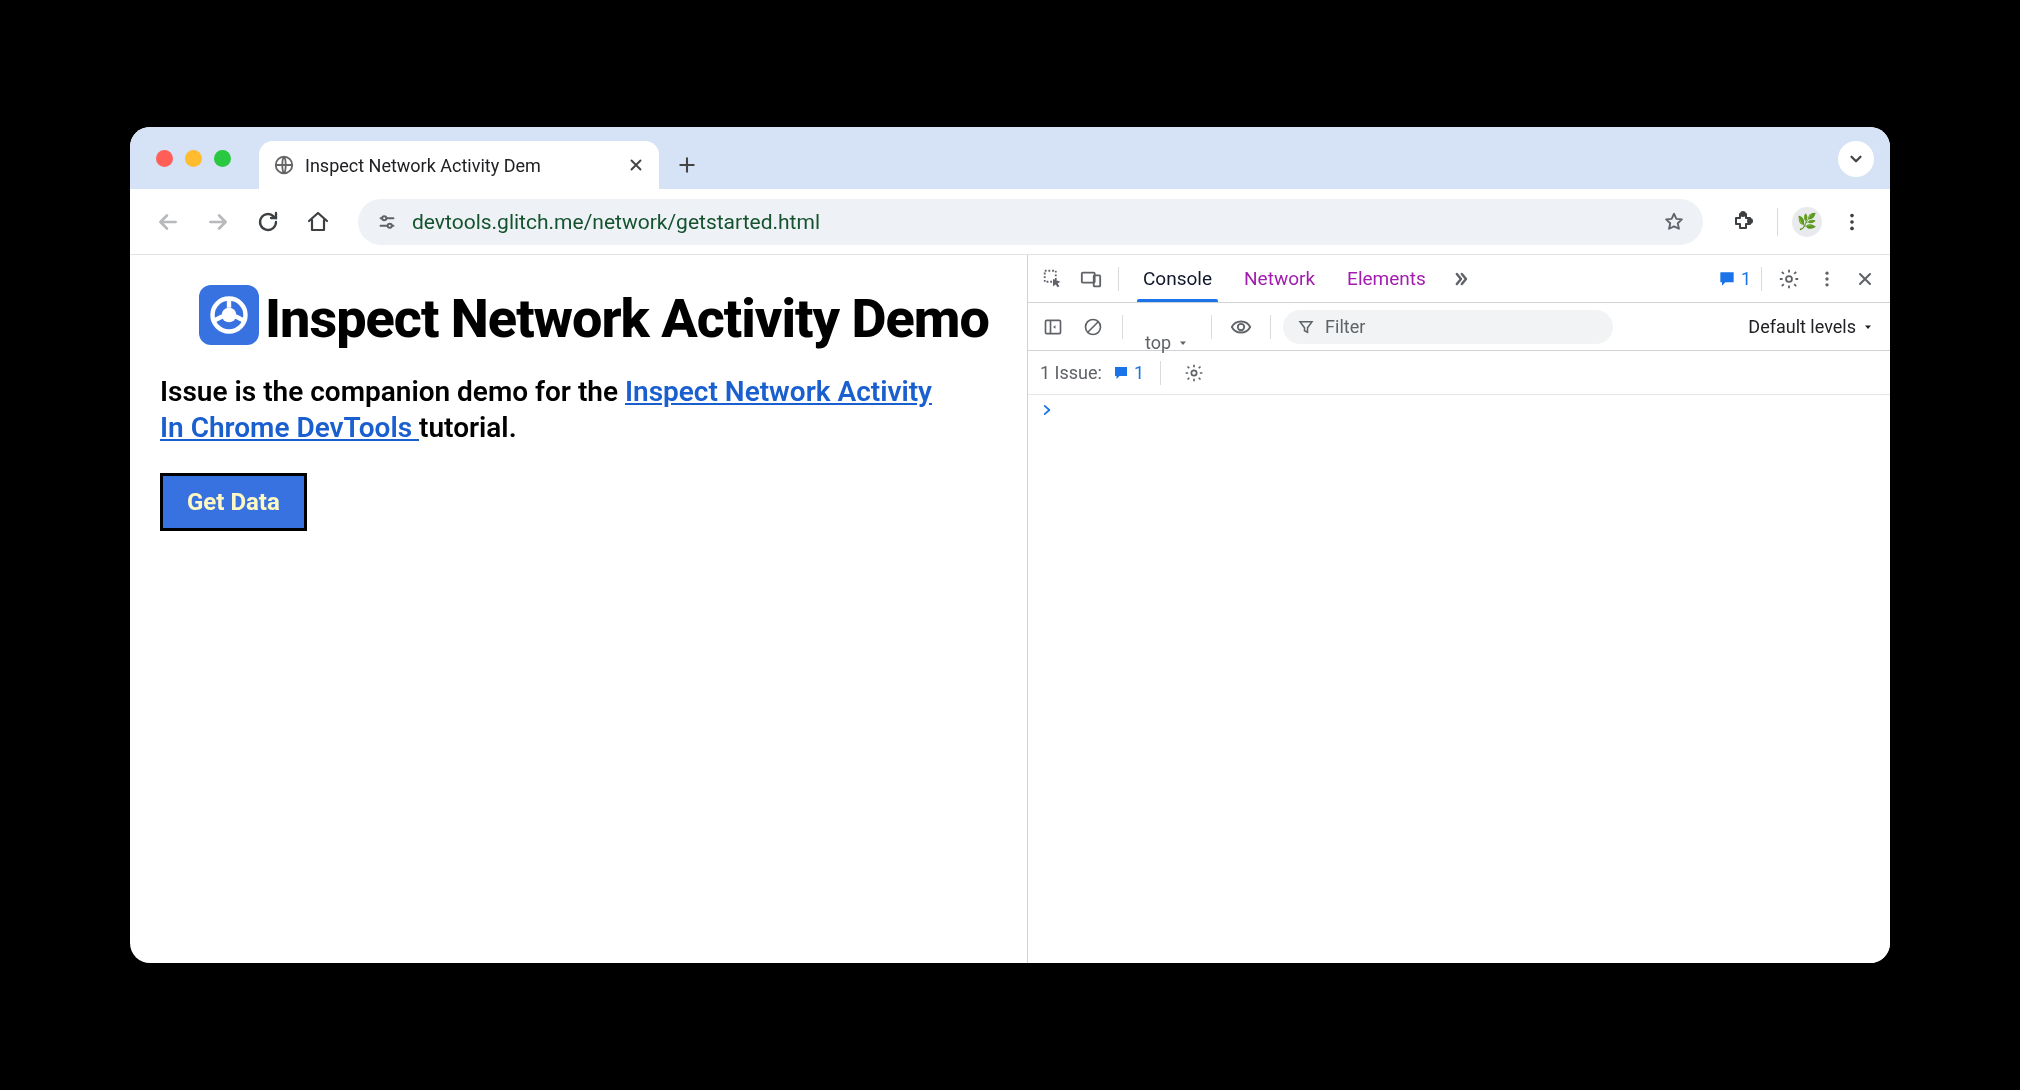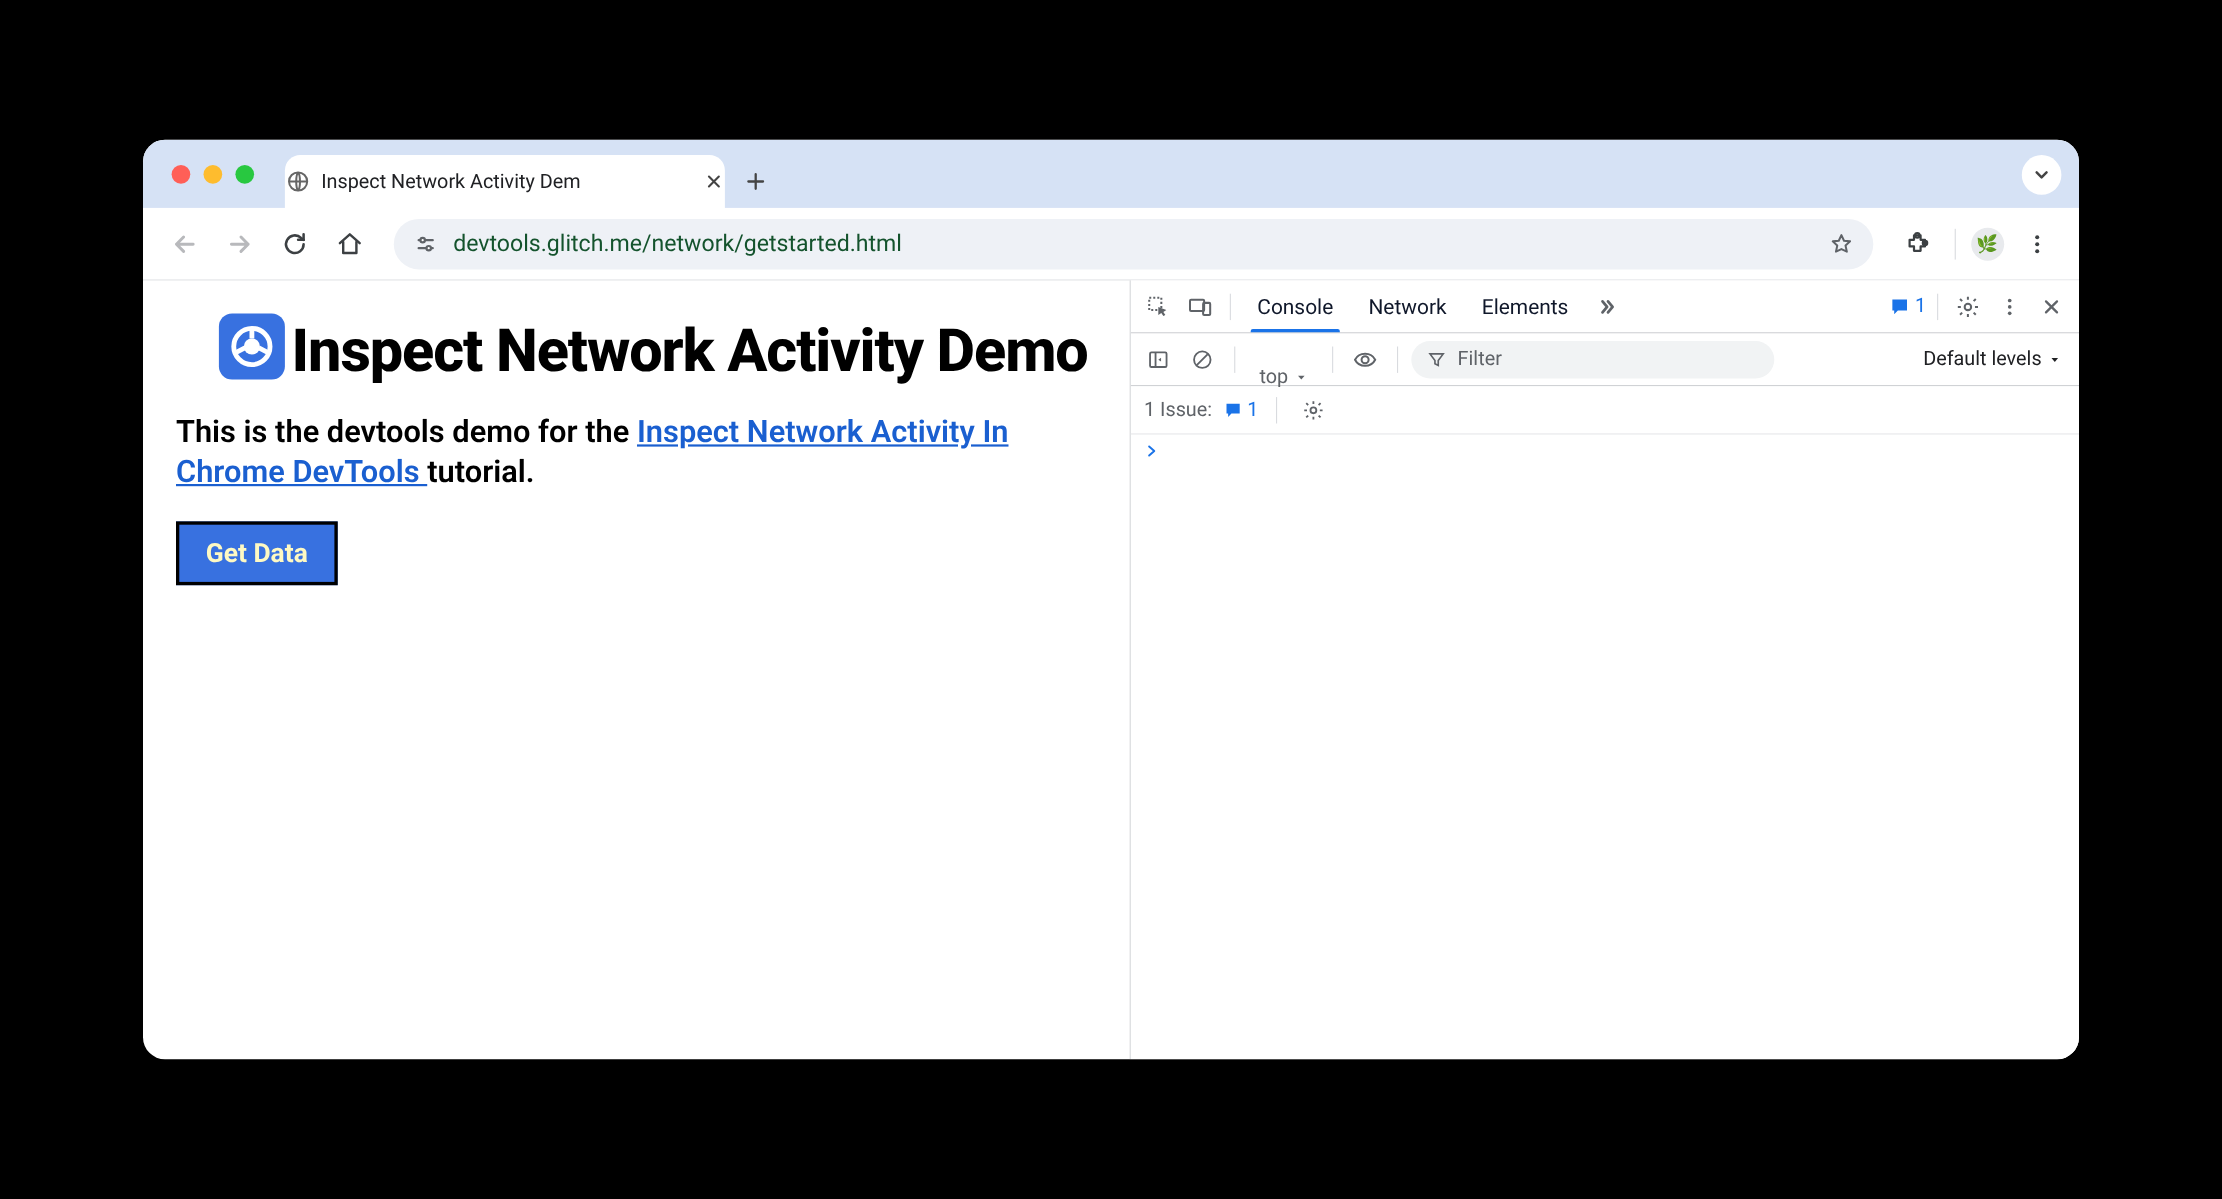--- a/index.html
+++ b/index.html
@@ -35,21 +35,21 @@
     .tl { width: 17px; height: 17px; border-radius: 50%; }
     .tl.red { background:#ff5f57; }
     .tl.yellow { background:#febc2e; }
     .tl.green { background:#28c840; }
     .tab {
       height: 48px;
       background: #fff;
       border-radius: 14px 14px 0 0;
       display: flex;
       align-items: center;
-      padding: 0 1px;
+      padding: 0 14px;
       gap: 10px;
       width: 400px;
       position: relative;
     }
     .tab .fav { width:22px; height:22px; color:#666; }
     .tab-title { font-size: 18px; color:#202124; white-space: nowrap; overflow:hidden; text-overflow: ellipsis; flex:1;}
     .tab-close { width:18px; height:18px; color:#444; cursor:pointer;}
     .new-tab { width:36px; height:36px; display:flex; align-items:center; justify-content:center; margin-left:10px; margin-bottom:6px; color:#444; cursor:pointer; border-radius:50%;}
     .tabstrip-chevron { margin-left:auto; width:36px; height:36px; background:#fff; border-radius:50%; display:flex; align-items:center; justify-content:center; margin-bottom:12px; color:#444; cursor:pointer;}
     
@@ -142,21 +142,21 @@
     .dt-tabbar {
       height:48px;
       border-bottom:1px solid #d0d2d5;
       display:flex;
       align-items:center;
       padding: 0 8px;
       gap: 4px;
     }
     .dt-ic { width:34px; height:34px; display:flex; align-items:center; justify-content:center; color:#5f6368; cursor:pointer; border-radius:4px;}
     .dt-sep { width:1px; height:24px; background:#d9dbdf; margin:0 6px;}
-    .dt-tab { padding: 0 14px; height:100%; display:flex; align-items:center; cursor:pointer; color:#0f172a; font-size:19px; position:relative;}
+    .dt-tab { padding: 0 14px; height:100%; display:flex; align-items:center; cursor:pointer; color:#a21caf; font-size:19px; position:relative;}
     .dt-tab.active { color:#0f172a; }
     .dt-tab.active::after { content:""; position:absolute; bottom:0; left:8px; right:8px; height:3px; background:#1a73e8; border-radius:2px 2px 0 0;}
     .dt-spacer { flex:1; }
     .dt-issue-pill { display:flex; align-items:center; gap:4px; color:#1a73e8; cursor:pointer;}
     
     .con-toolbar {
       height:48px;
       border-bottom:1px solid #d0d2d5;
       display:flex;
       align-items:center;
@@ -292,21 +292,21 @@
       <h1>
         <span class="h1-icon">
           <svg viewBox="0 0 24 24" fill="none" stroke="currentColor" stroke-width="2.4">
               <circle cx="12" cy="12" r="9"></circle>
               <circle cx="12" cy="12" r="4" fill="currentColor" stroke="none"></circle>
               <path d="M12 3v5M20 15l-4.5-2.3M4 15l4.5-2.3"></path>
             </svg>
         </span><span>Inspect Network Activity Demo</span>
       </h1>
       <p>
-        <span>This is the devtools demo for the </span><a href="#">Inspect Network Activity In Chrome DevTools </a><span>tutorial.</span>
+        <span>Issue is the companion demo for the </span><a href="#">Inspect Network Activity In Chrome DevTools </a><span>tutorial.</span>
       </p>
       <button class="get-data-btn">Get Data</button>
     </div>
 
     <div class="devtools">
 
       <div class="dt-tabbar">
         <div class="dt-ic">
           <svg width="22" height="22" viewBox="0 0 24 24" stroke="currentColor" stroke-width="2" fill="none">
               <rect x="3" y="3" width="12" height="12" stroke-dasharray="2 2"></rect>

